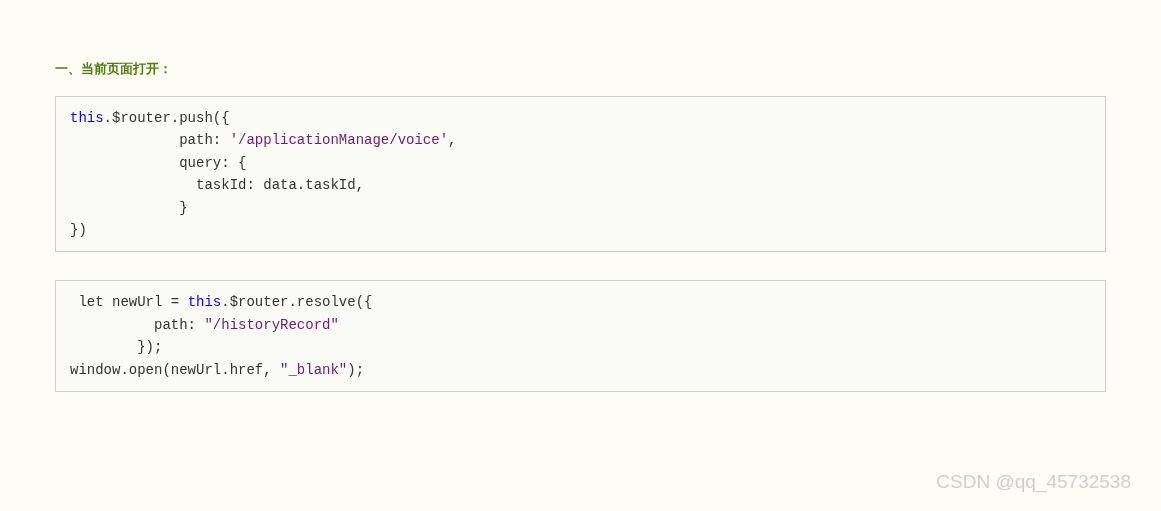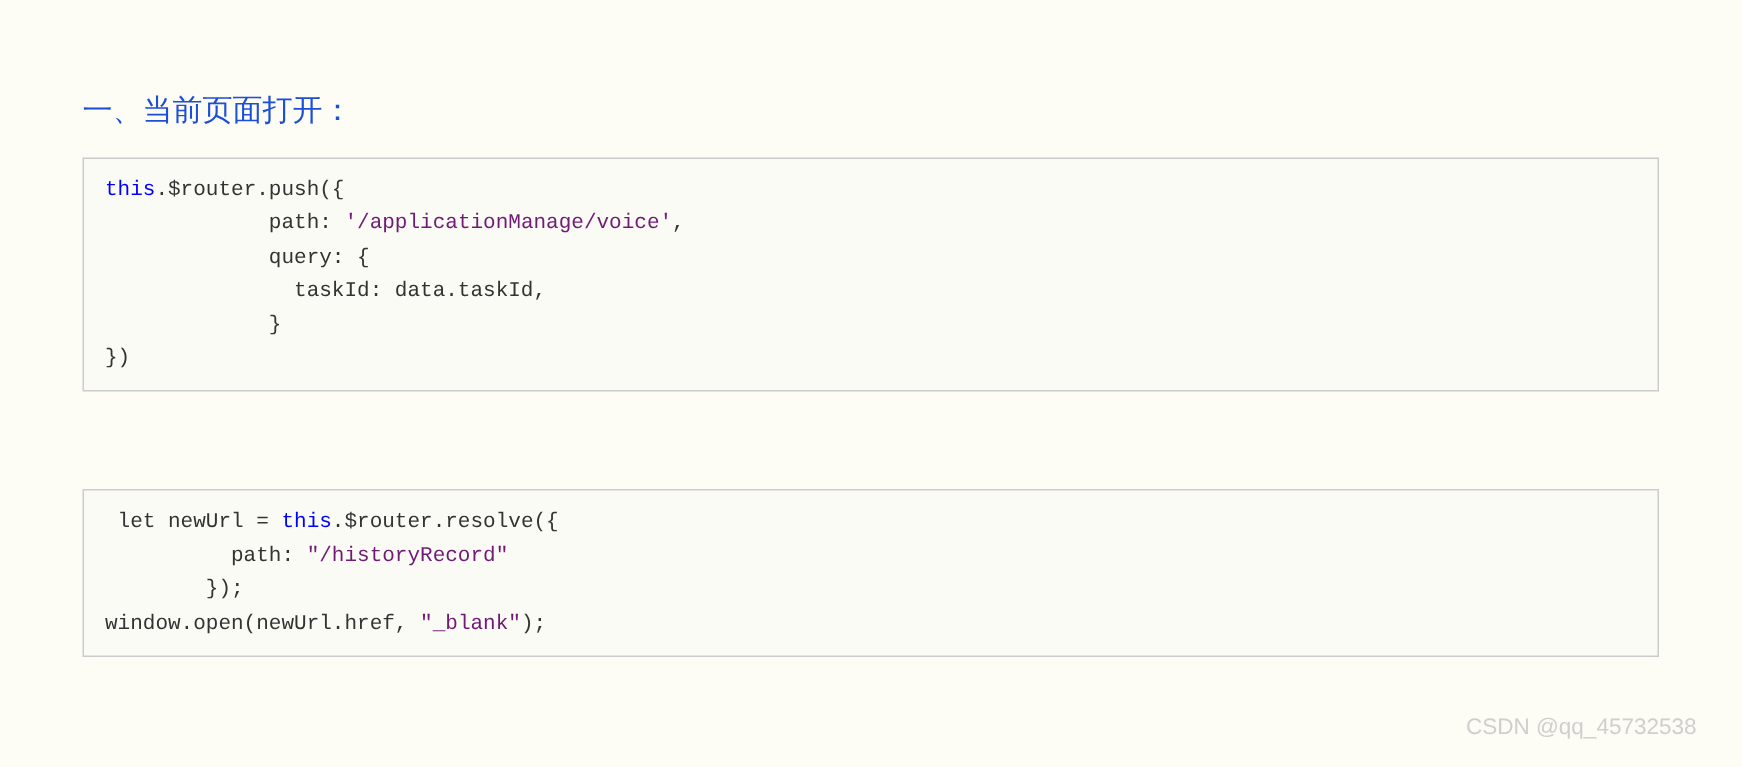--- a/index.html
+++ b/index.html
@@ -15,51 +15,51 @@
       padding: 0;
       width: 1161px;
       height: 511px;
       overflow: hidden;
       position: relative;
     }
     .content-area {
       padding: 60px 55px 0 55px;
     }
     .section-heading {
-      font-size: 20px;
-      color: #1d4ed8;
+      font-size: 13px;
+      color: #4d7c0f;
       margin-bottom: 18px;
-      font-weight: normal;
+      font-weight: bold;
     }
     .code-block {
       background: #fbfbf5;
       border: 1px solid #ccc;
       padding: 10px 14px;
       font-family: "Courier New", Consolas, monospace;
       font-size: 14px;
       line-height: 1.6;
       white-space: pre;
-      margin-bottom: 65px;
+      margin-bottom: 28px;
       color: #333;
     }
     .code-block:last-of-type {
       margin-bottom: 42px;
     }
     .keyword {
       color: #0000ff;
     }
     .string {
       color: #701a75;
     }
     .watermark {
       position: absolute;
       bottom: 18px;
       right: 30px;
       color: #cfcfcf;
-      font-size: 15px;
+      font-size: 19px;
       font-family: -apple-system, BlinkMacSystemFont, "Segoe UI", sans-serif;
     }
   </style>
 </head>
 <body>
 
 <div class="content-area">
 
   <p class="section-heading">一、当前页面打开：</p>
 

